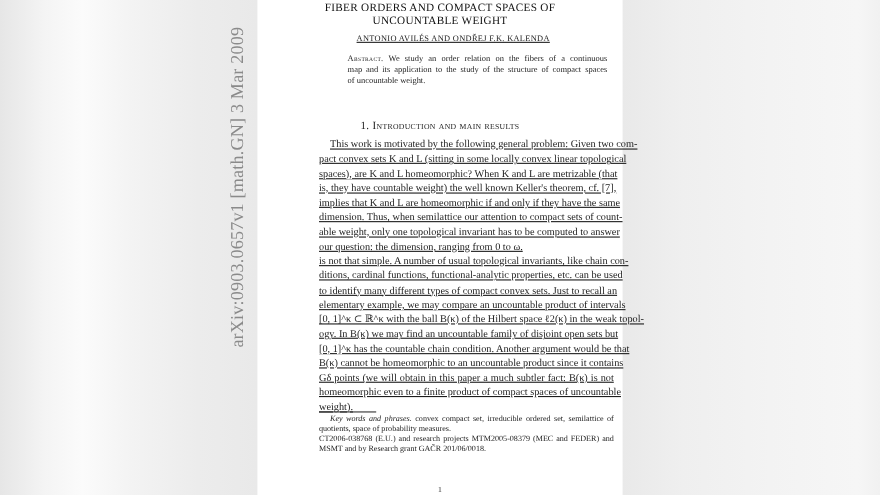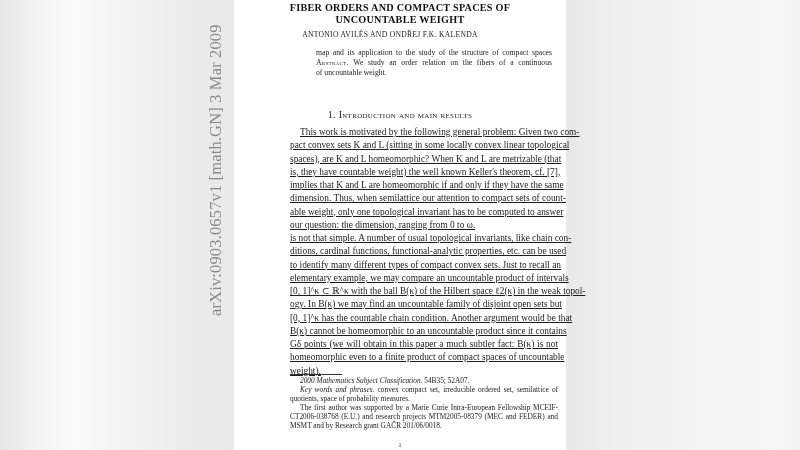--- a/index.html
+++ b/index.html
@@ -14,25 +14,25 @@
     background:#ffffff;
   }
   .stamp {
     position:absolute; left:206px; top:316px;
     transform-origin: 0 0; transform: rotate(-90deg);
     white-space:nowrap; font-size:16.5px; color:#8a8a8a;
     letter-spacing:0.15px;
   }
   .title {
     position:absolute; left:234px; width:332px; text-align:center;
-    font-weight:bold; font-size:10.2px; letter-spacing:0.25px; color:#111;
+    font-weight:normal; font-size:10.2px; letter-spacing:0.25px; color:#111;
   }
   .authors {
-    position:absolute; left:224px; width:332px; text-align:center; top:30px;
-    font-size:7.6px; letter-spacing:0.3px; color:#222;
+    position:absolute; left:246px; width:332px; text-align:center; top:30px;
+    font-size:7.6px; letter-spacing:0.3px; color:#222;text-decoration:underline;
   }
   .abstract {
     position:absolute; left:316px; width:236px; top:48px;
     font-size:7.7px; line-height:10.2px; text-align:justify; color:#222;
   }
   .abstract .sc { font-variant: small-caps; letter-spacing:0.3px; }
   .section {
     position:absolute; left:234px; width:332px; top:109px; text-align:center;
     font-size:10px; font-variant:small-caps; letter-spacing:0.3px; color:#222;
   }
@@ -64,22 +64,22 @@
 <div class="page"></div>
 
 <div class="stamp">arXiv:0903.0657v1  [math.GN]  3 Mar 2009</div>
 
 <div class="title" style="top:2px;">FIBER ORDERS AND COMPACT SPACES OF</div>
 <div class="title" style="top:14px;">UNCOUNTABLE WEIGHT</div>
 
 <div class="authors">ANTONIO AVILÉS AND ONDŘEJ F.K. KALENDA</div>
 
 <div class="abstract">
+  <span class="line"><span class="sc">Abstract.</span> <span>We study an order relation on the fibers of a continuous</span></span>
   <span class="line">map and its application to the study of the structure of compact spaces</span>
-  <span class="line"><span class="sc">Abstract.</span> <span>We study an order relation on the fibers of a continuous</span></span>
   <span class="line last">of uncountable weight.</span>
 </div>
 
 <div class="section">1. Introduction and main results</div>
 
 <div class="body">
   <span class="line indent">This work is motivated by the following general problem: Given two com-</span>
   <span class="line">pact convex sets K and L (sitting in some locally convex linear topological</span>
   <span class="line">spaces), are K and L homeomorphic? When K and L are metrizable (that</span>
   <span class="line">is, they have countable weight) the well known Keller's theorem, cf. [7],</span>
@@ -96,21 +96,19 @@
   <span class="line">[0, 1]^κ has the countable chain condition. Another argument would be that</span>
   <span class="line">B(κ) cannot be homeomorphic to an uncountable product since it contains</span>
   <span class="line">Gδ points (we will obtain in this paper a much subtler fact: B(κ) is not</span>
   <span class="line">homeomorphic even to a finite product of compact spaces of uncountable</span>
   <span class="line last">weight).</span>
 </div>
 
 <div class="rule"></div>
 
 <div class="foot">
-  <span class="line last indent"><span class="it">2000 Mathematics Subject Classification.</span> <span>54B35; 52A07.</span></span>
   <span class="line indent"><span class="it">Key words and phrases.</span> <span>convex compact set, irreducible ordered set, semilattice of</span></span>
   <span class="line last">quotients, space of probability measures.</span>
-  <span class="line indent">The first author was supported by a Marie Curie Intra-European Fellowship MCEIF-</span>
   <span class="line">CT2006-038768 (E.U.) and research projects MTM2005-08379 (MEC and FEDER) and</span>
   <span class="line last">MSMT and by Research grant GAČR 201/06/0018.</span>
 </div>
 
 <div class="pagenum">1</div>
 
 </body></html>

